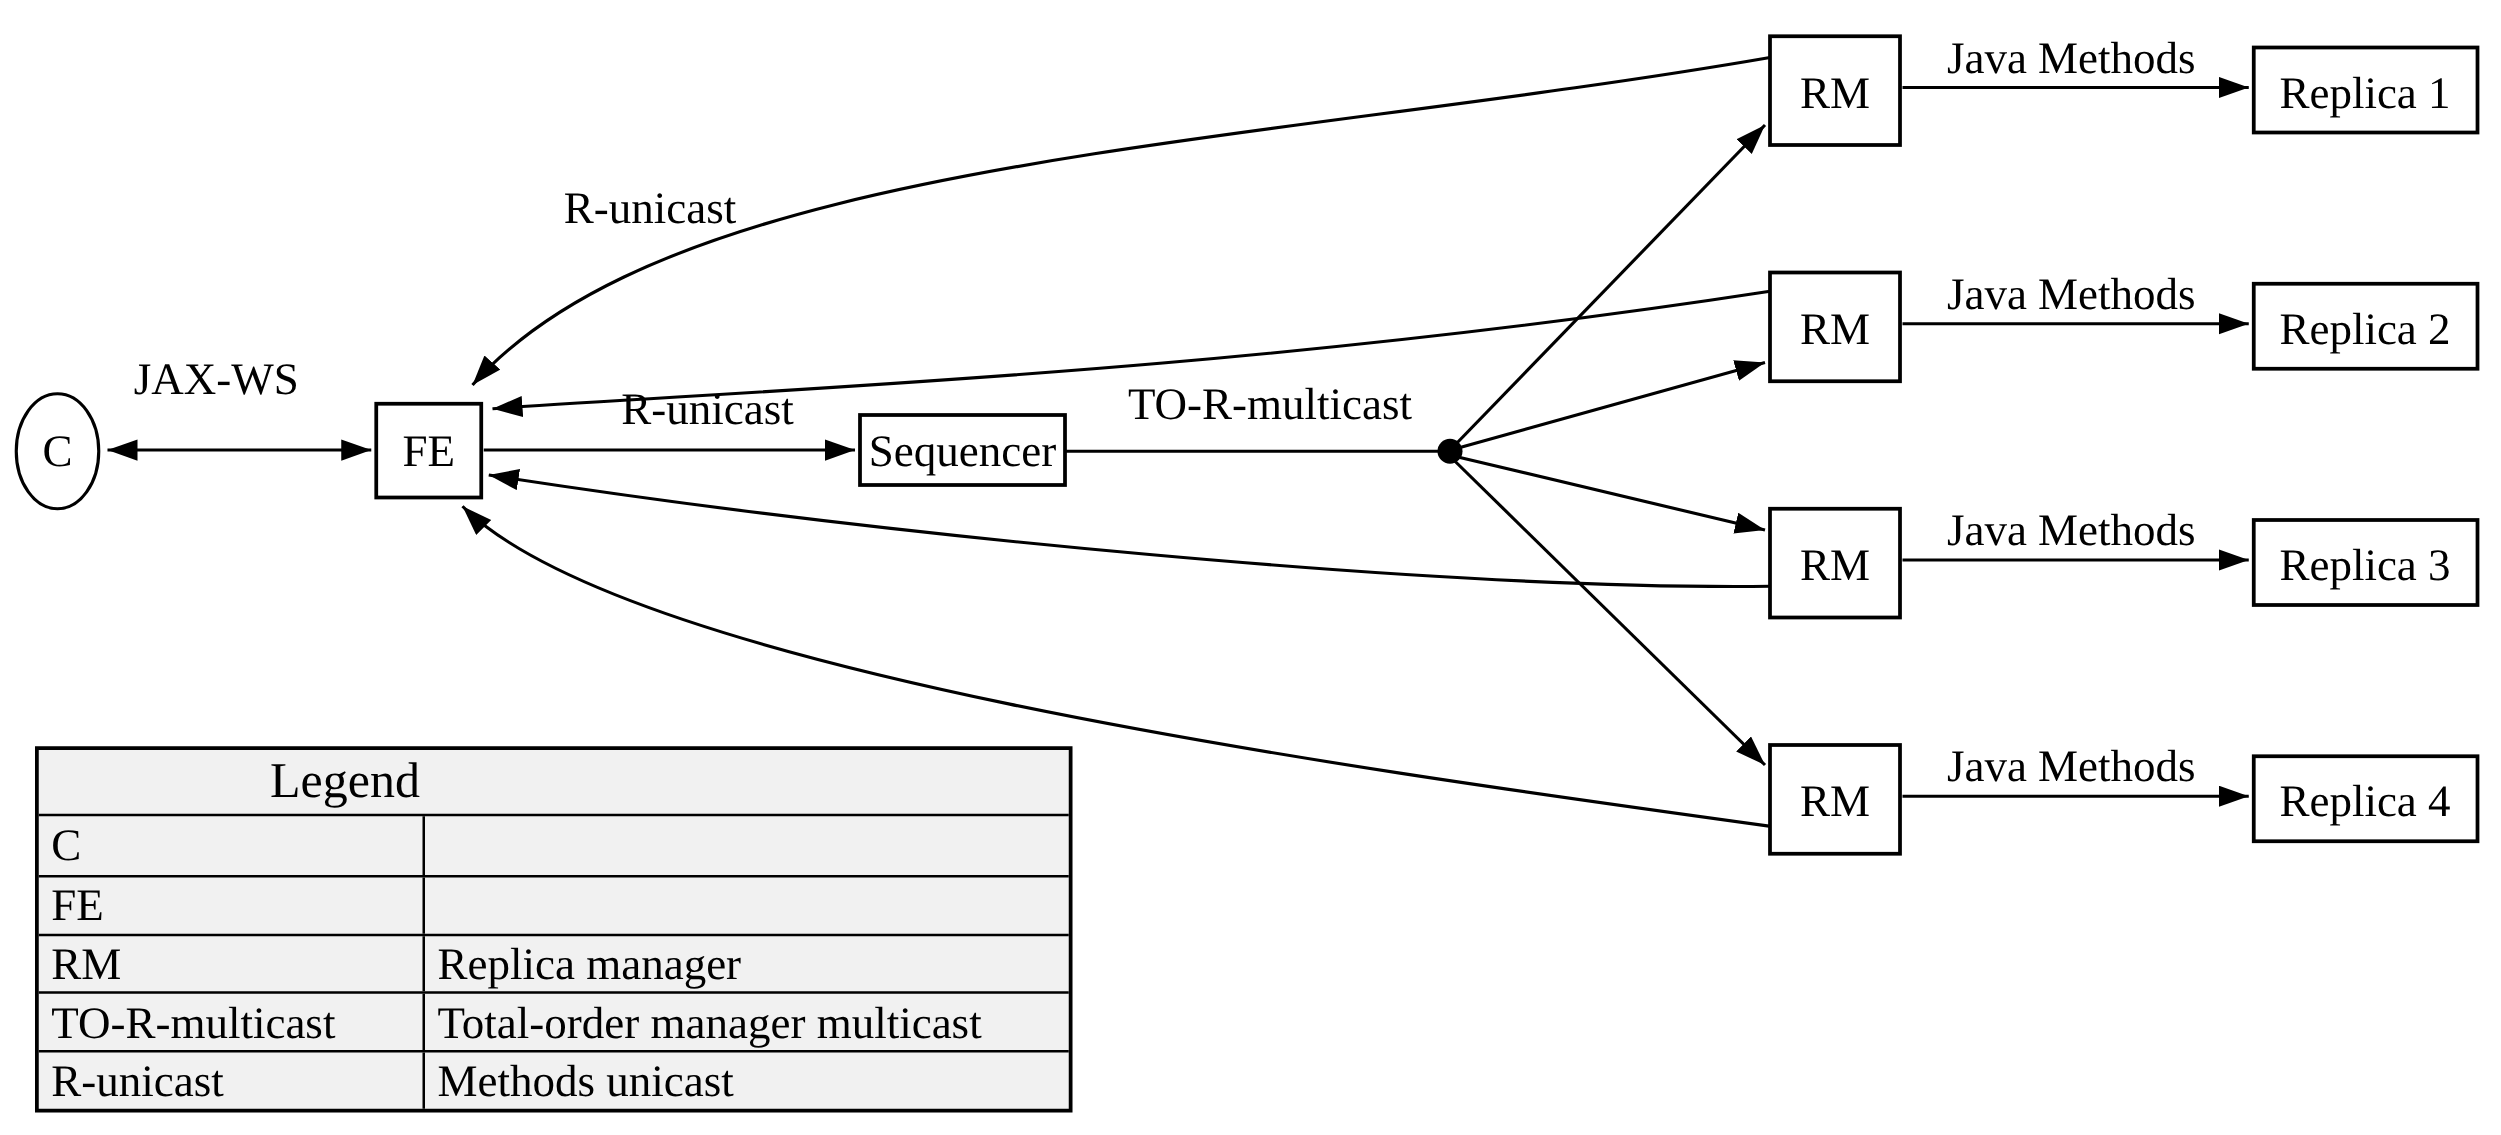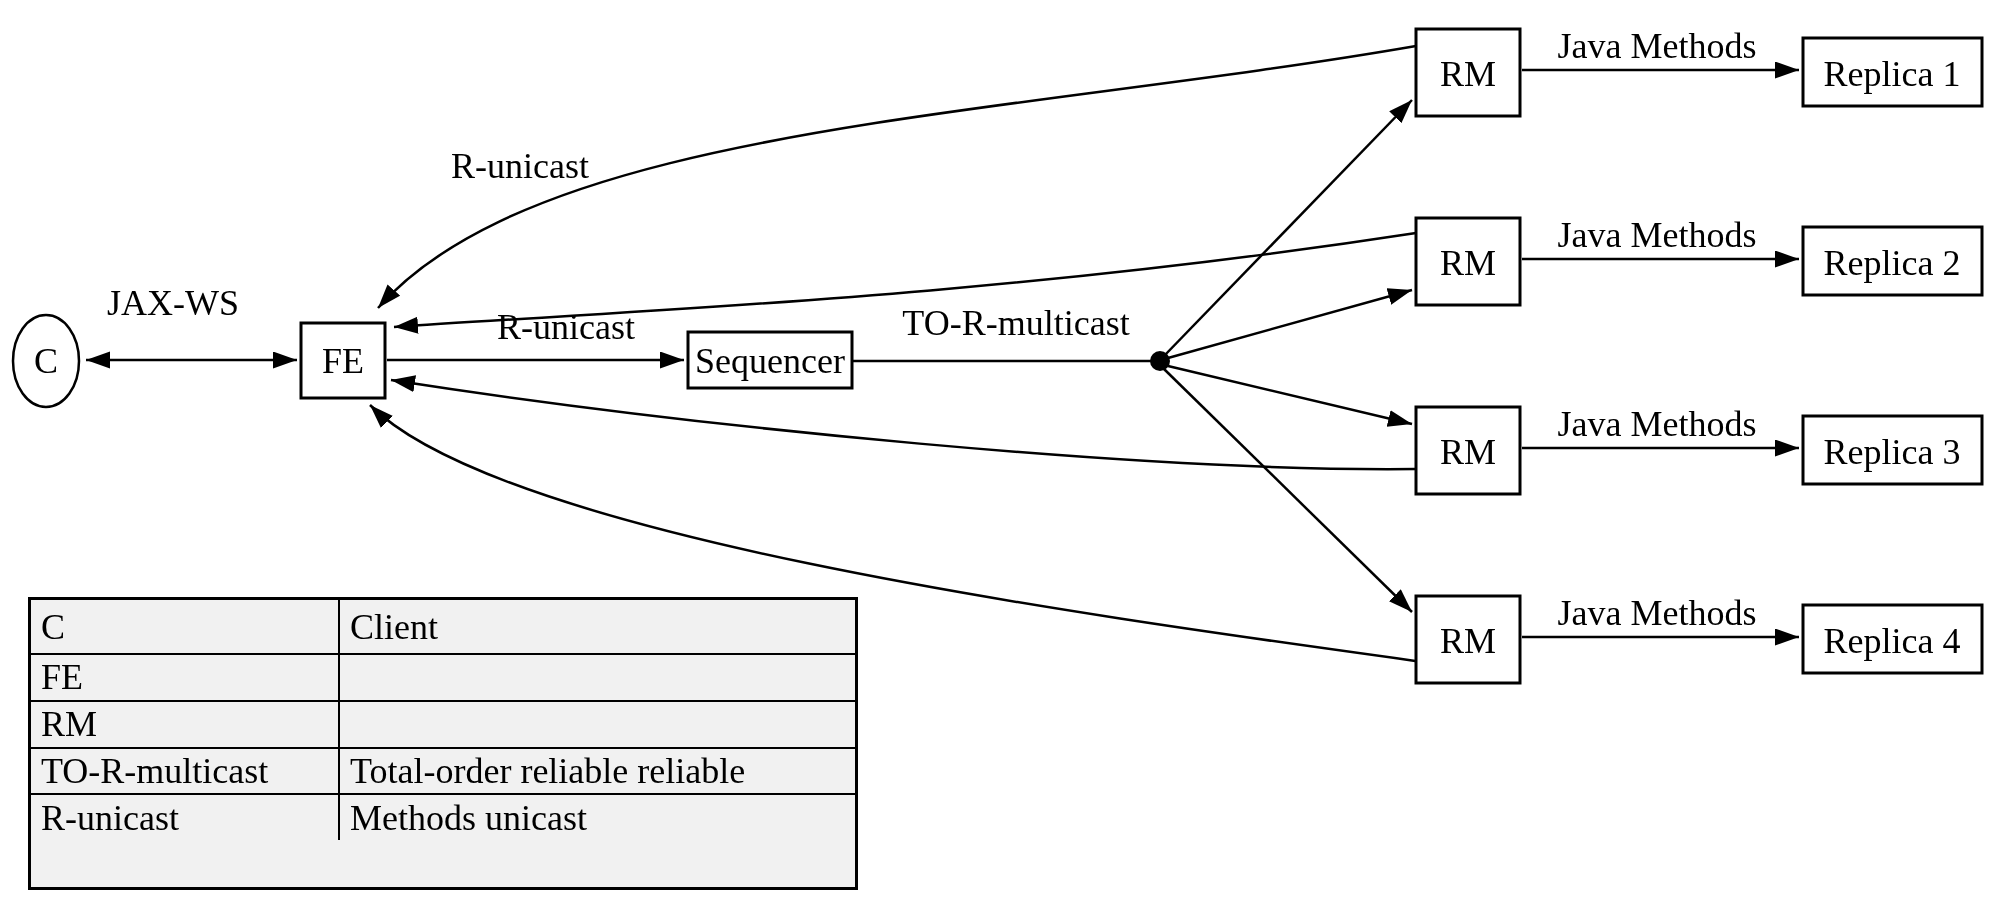--- a/index.html
+++ b/index.html
@@ -92,33 +92,36 @@
     <text class="edge-label" x="520" y="166" text-anchor="middle" dominant-baseline="central">R-unicast</text>
     <text class="edge-label" x="566" y="327" text-anchor="middle" dominant-baseline="central">R-unicast</text>
     <text class="edge-label" x="1016" y="323" text-anchor="middle" dominant-baseline="central">TO-R-multicast</text>
     <text class="edge-label" x="1657" y="46" text-anchor="middle" dominant-baseline="central">Java Methods</text>
     <text class="edge-label" x="1657" y="235" text-anchor="middle" dominant-baseline="central">Java Methods</text>
     <text class="edge-label" x="1657" y="424" text-anchor="middle" dominant-baseline="central">Java Methods</text>
     <text class="edge-label" x="1657" y="613" text-anchor="middle" dominant-baseline="central">Java Methods</text>
   </svg>
 
   <div id="legend">
+    <div class="lg-header">
+      <span>Legend</span>
+    </div>
     <div class="lg-row">
       <div class="lg-cell lg-abbr">C</div>
-      <div class="lg-cell">Client</div>
     </div>
     <div class="lg-row">
       <div class="lg-cell lg-abbr">FE</div>
     </div>
     <div class="lg-row">
       <div class="lg-cell lg-abbr">RM</div>
+      <div class="lg-cell">Replica manager</div>
     </div>
     <div class="lg-row">
       <div class="lg-cell lg-abbr">TO-R-multicast</div>
-      <div class="lg-cell">Total-order reliable reliable</div>
+      <div class="lg-cell">Total-order manager multicast</div>
     </div>
     <div class="lg-row">
       <div class="lg-cell lg-abbr">R-unicast</div>
       <div class="lg-cell">Methods unicast</div>
     </div>
   </div>
 
 </div>
 
 </body></html>

